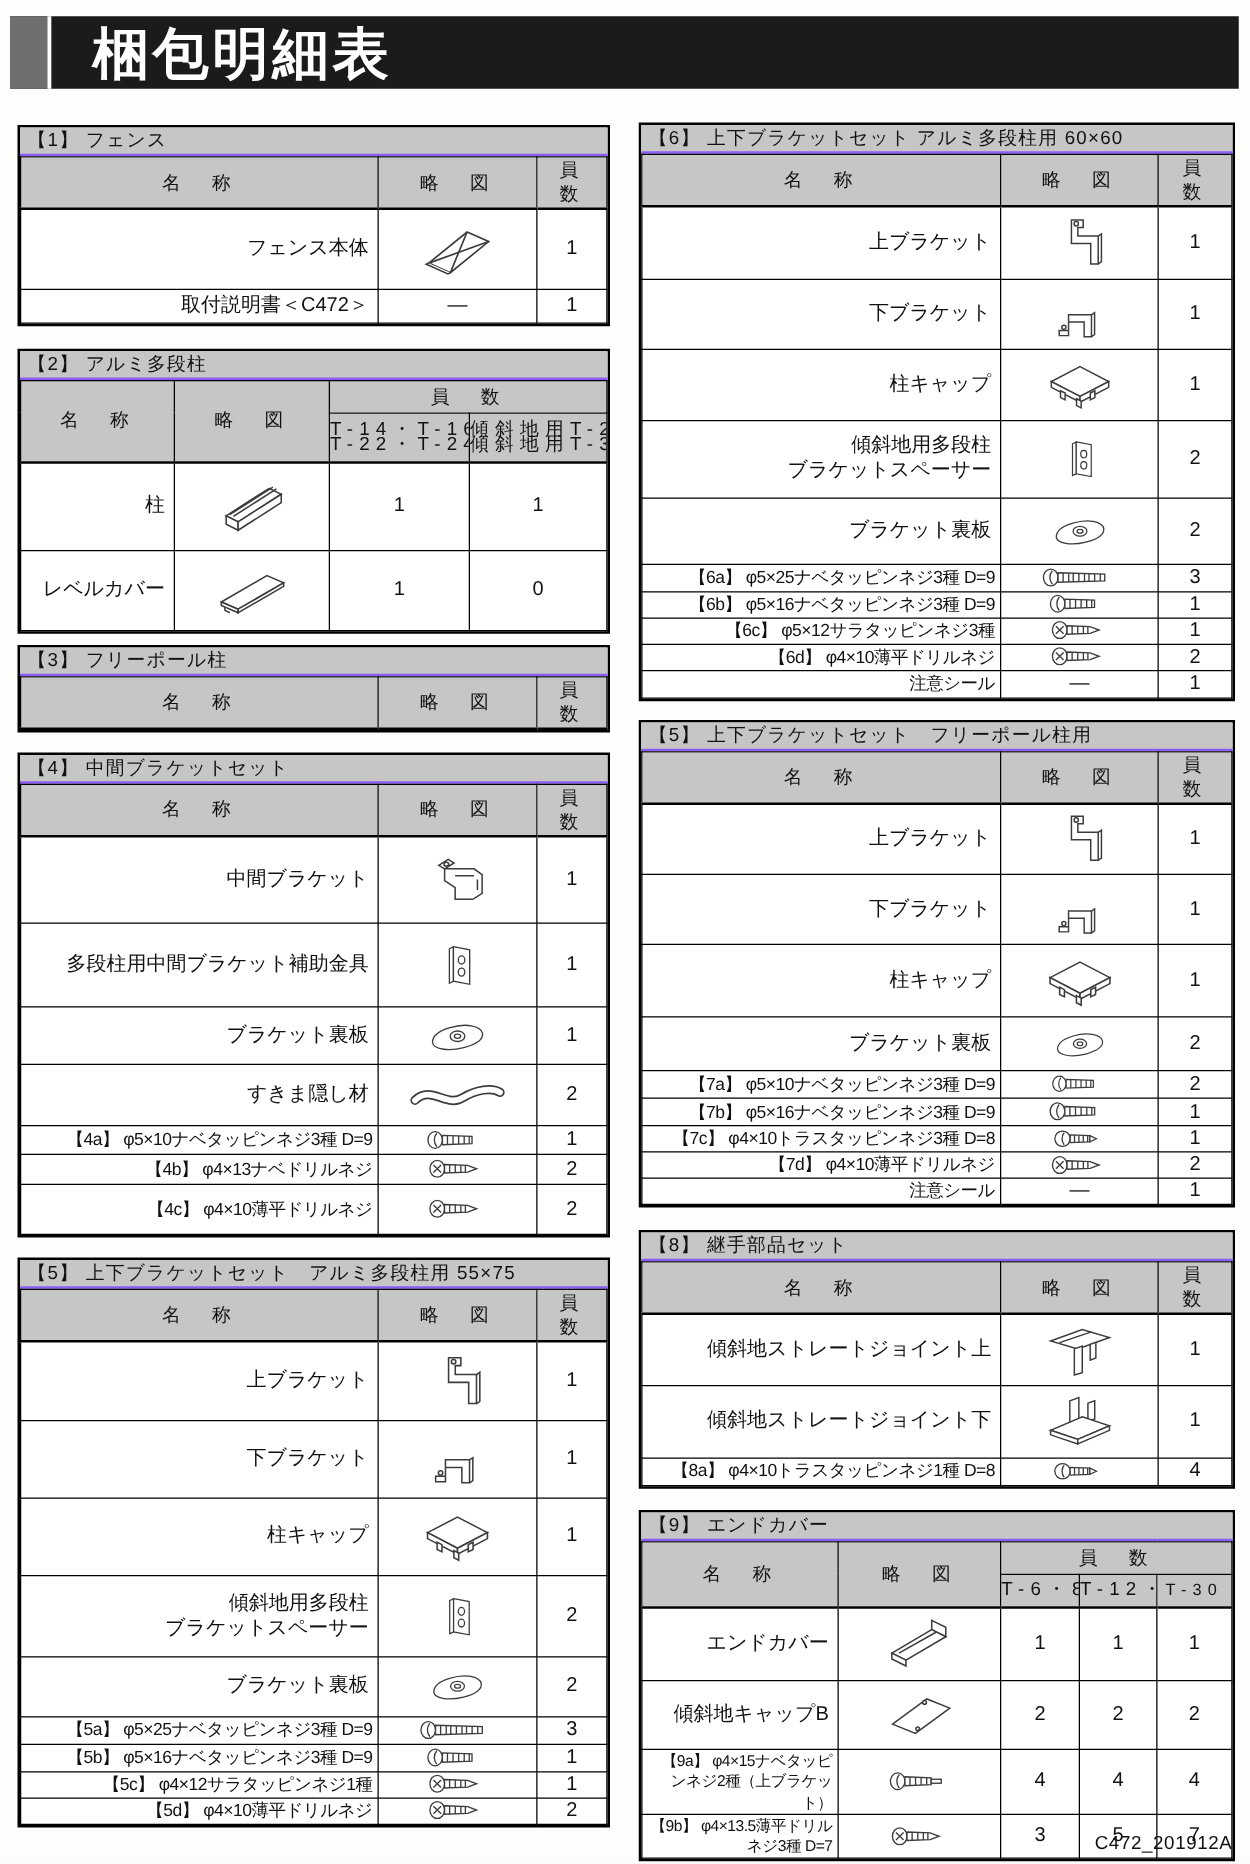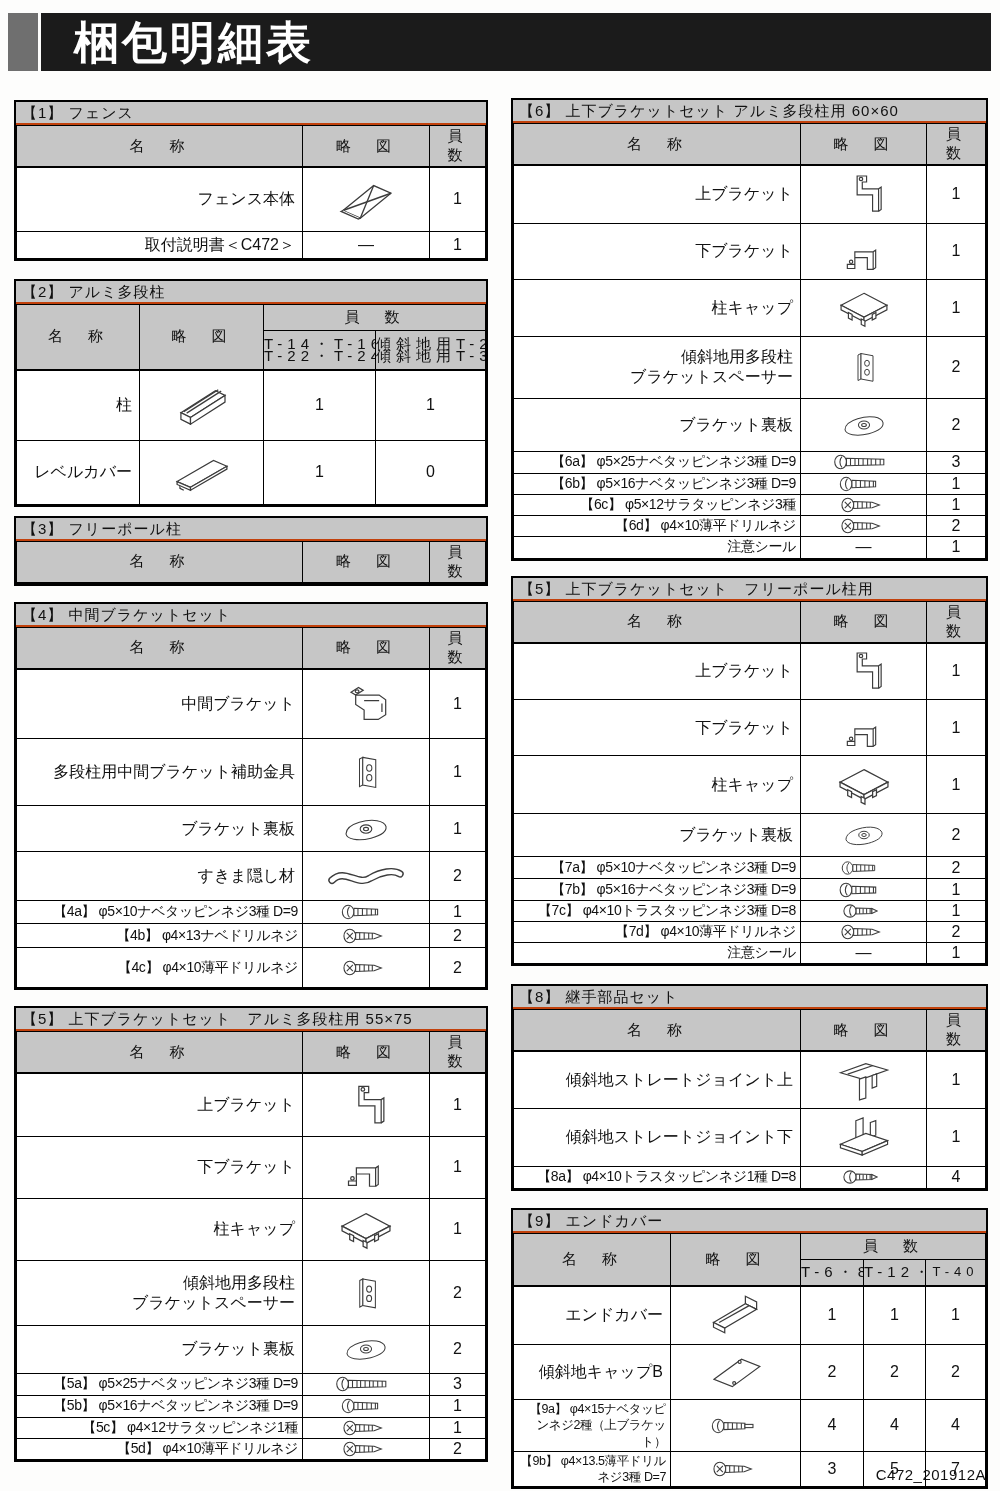--- a/index.html
+++ b/index.html
@@ -11,21 +11,21 @@
   .hdr-sq  { position:absolute; left:0; top:0; width:30px; height:58px; background:#6f6f6f; border-right:3px solid #fdfdfc; }
   .hdr-title { position:absolute; left:66px; top:2px; color:#fff; font-size:45px; font-weight:bold; letter-spacing:3px; line-height:56px; }
 
   
   .col { position:absolute; }
   .col-left  { left:14px;  top:100px; width:474px; }
   .col-right { left:511px; top:98px;  width:477px; }
 
   
   .tbl { border:2px solid #000; background:#fff; }
-  .tbl-title { background:#c6c6c6; border-bottom:2px solid #c2410c; font-size:15px; line-height:19px; padding:1px 6px; letter-spacing:1px; white-space:nowrap; overflow:hidden; }
+  .tbl-title { background:#c6c6c6; border-bottom:2px solid #8b5cf6; font-size:15px; line-height:19px; padding:1px 6px; letter-spacing:1px; white-space:nowrap; overflow:hidden; }
   table { border-collapse:collapse; width:100%; table-layout:fixed; }
   th,td { border:1px solid #000; overflow:hidden; }
   tr.hdr th { background:#c6c6c6; font-weight:normal; font-size:15px; letter-spacing:5px; height:23px; padding:1px 0; }
   th.bb2, td.bb2 { border-bottom:2px solid #000; }
   th.sub { font-size:10px; letter-spacing:0; padding:1px 0; }
   th.sub span { display:block; line-height:12px; white-space:nowrap; }
   td.name { font-size:16px; padding:2px 7px; white-space:pre-line; line-height:1.25; text-align:right; vertical-align:middle; }
   td.qty  { text-align:center; font-size:16px; vertical-align:middle; }
   td.diag { text-align:center; vertical-align:middle; padding:0; }
   tr.sm td.name { font-size:14px; letter-spacing:-0.4px; white-space:nowrap; padding:0 4px; }
@@ -670,21 +670,21 @@
           <th colspan="3">員　数</th>
         </tr>
         <tr class="hdr" style="height:22px">
           <th class="sub bb2">
                 <span>T-6・8・10</span>
               </th>
           <th class="sub bb2">
                 <span>T-12・20</span>
               </th>
           <th class="sub bb2" style="font-size:13px">
-                <span>T-40</span>
+                <span>T-30</span>
               </th>
         </tr>
         <tr style="height:59px">
           <td class="name">エンドカバー</td>
           <td class="diag"><svg class="icon" width="60" height="46" viewBox="0 0 64 48">
                   <use href="#sym-endcover"></use>
                 </svg></td>
           <td class="qty">1</td>
           <td class="qty">1</td>
           <td class="qty">1</td>

